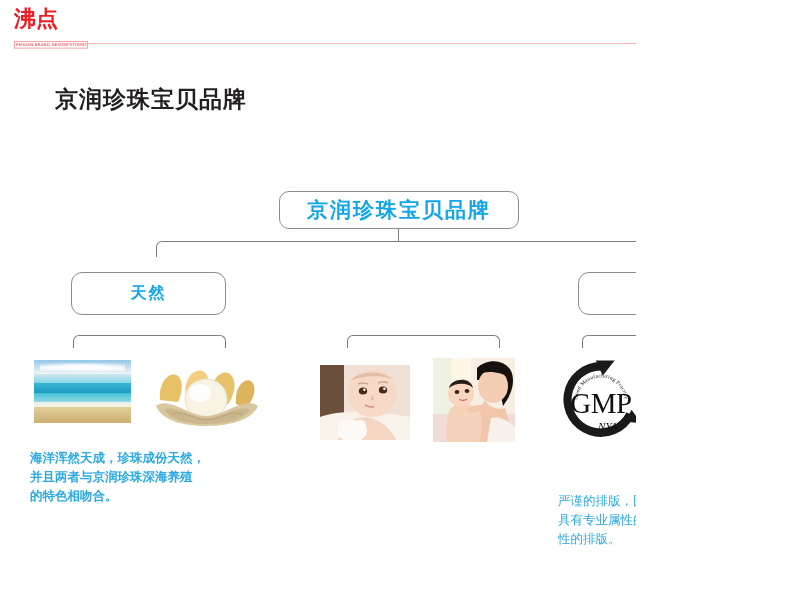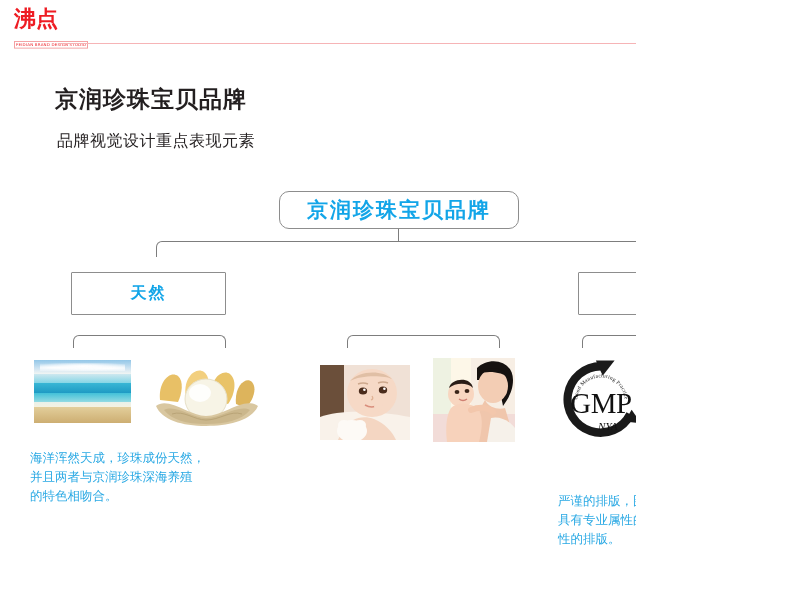--- a/index.html
+++ b/index.html
@@ -119,21 +119,21 @@
     width: 240px;
     height: 38px;
     font-size: 21px;
     border-radius: 10px;
   }
   .node-child {
     top: 272px;
     width: 155px;
     height: 43px;
     font-size: 16px;
-    border-radius: 1px;
+    border-radius: 11px;
   }
   .node-c1 { left: 71px; }
   .node-c2 { left: 344px; }
   .node-c3 { left: 578px; }
 
   
   .conn {
     position: absolute;
     box-sizing: border-box;
     border-top: 1.3px solid #7d7d7d;
@@ -223,21 +223,21 @@
 
   
   .caption {
     position: absolute;
     color: #2aa9e4;
     font-size: 12.5px;
     line-height: 19px;
     letter-spacing: 0px;
     white-space: pre-line;
   }
-  .cap1 { left: 30px;  top: 448px; width: 240px; }
+  .cap1 { left: 30px;  top: 448px; width: 240px; font-weight: bold; }
   .cap2 { left: 305px; top: 457px; width: 250px; }
   .cap3 { left: 558px; top: 452px; width: 230px; margin-top: 39px; }
 </style>
 </head>
 <body>
 
 <div class="slide">
 
   <div class="header">
     <div class="logo-block">
@@ -248,21 +248,20 @@
     <div class="dots">
       <span class="dot"></span>
       <span class="dot"></span>
       <span class="dot"></span>
       <span class="dot"></span>
       <span class="dot"></span>
     </div>
   </div>
 
   <div class="page-title">京润珍珠宝贝品牌</div>
-  <div class="page-subtitle">品牌视觉设计重点表现元素</div>
 
   <div class="node node-root">
     <span>京润珍珠宝贝品牌</span>
   </div>
 
   <div class="conn-stem stem-root"></div>
   <div class="conn conn-main"></div>
 
   <div class="node node-child node-c1">
     <span>天然</span>

